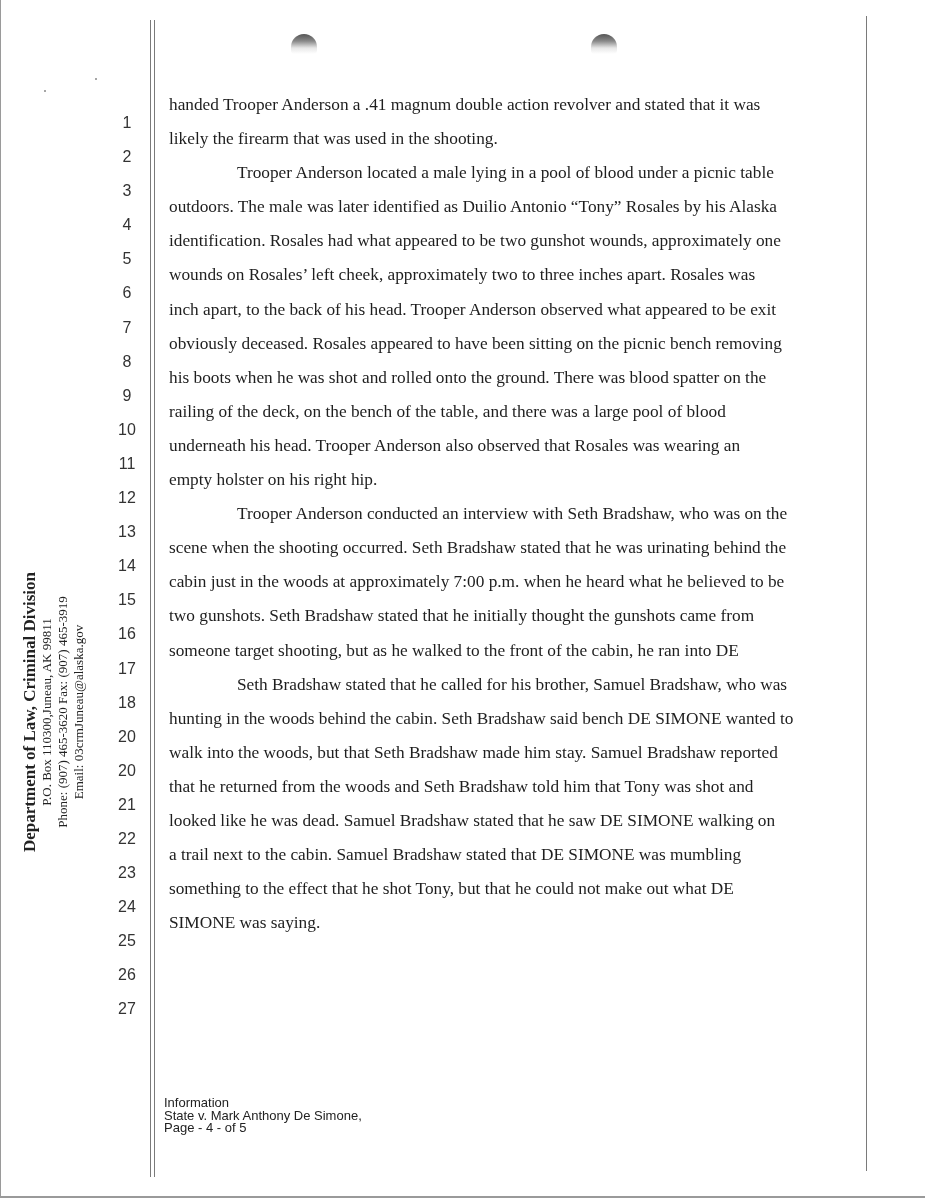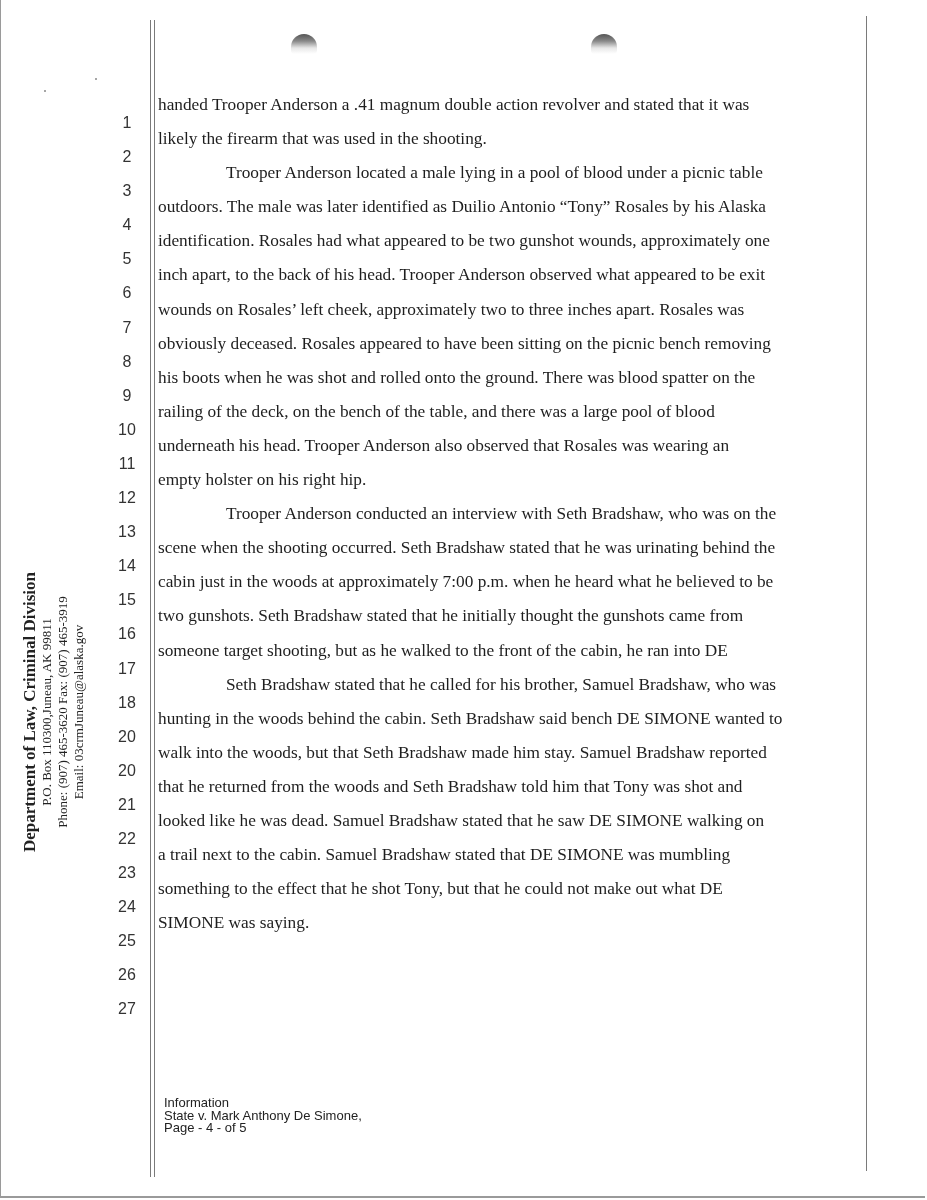--- a/index.html
+++ b/index.html
@@ -95,21 +95,21 @@
     .side-block .addr,
     .side-block .phone,
     .side-block .email {
       font-size: 13px;
       line-height: 16px;
     }
 
     
     .doc-body {
       position: absolute;
-      left: 158px;
+      left: 169px;
       top: 88px;
       width: 700px;
       font-size: 17.3px;
       line-height: 34.1px;
       color: #1e1e1e;
     }
     .doc-body .line {
       white-space: nowrap;
       height: 34.1px;
     }
@@ -181,22 +181,22 @@
     <div>26</div>
     <div>27</div>
   </div>
 
 <div class="doc-body" id="doc-body">
     <div class="line">handed Trooper Anderson a .41 magnum double action revolver and stated that it was</div>
     <div class="line">likely the firearm that was used in the shooting.</div>
     <div class="line indent">Trooper Anderson located a male lying in a pool of blood under a picnic table</div>
     <div class="line">outdoors.  The male was later identified as Duilio Antonio “Tony” Rosales by his Alaska</div>
     <div class="line">identification.  Rosales had what appeared to be two gunshot wounds, approximately one</div>
+    <div class="line">wounds on Rosales’ left cheek, approximately two to three inches apart.  Rosales was</div>
     <div class="line">inch apart, to the back of his head.  Trooper Anderson observed what appeared to be exit</div>
-    <div class="line">wounds on Rosales’ left cheek, approximately two to three inches apart.  Rosales was</div>
     <div class="line">obviously deceased.  Rosales appeared to have been sitting on the picnic bench removing</div>
     <div class="line">his boots when he was shot and rolled onto the ground.  There was blood spatter on the</div>
     <div class="line">railing of the deck, on the bench of the table, and there was a large pool of blood</div>
     <div class="line">underneath his head.  Trooper Anderson also observed that Rosales was wearing an</div>
     <div class="line">empty holster on his right hip.</div>
     <div class="line indent">Trooper Anderson conducted an interview with Seth Bradshaw, who was on the</div>
     <div class="line">scene when the shooting occurred.  Seth Bradshaw stated that he was urinating behind the</div>
     <div class="line">cabin just in the woods at approximately 7:00 p.m. when he heard what he believed to be</div>
     <div class="line">two gunshots.  Seth Bradshaw stated that he initially thought the gunshots came from</div>
     <div class="line">someone target shooting, but as he walked to the front of the cabin, he ran into DE</div>

